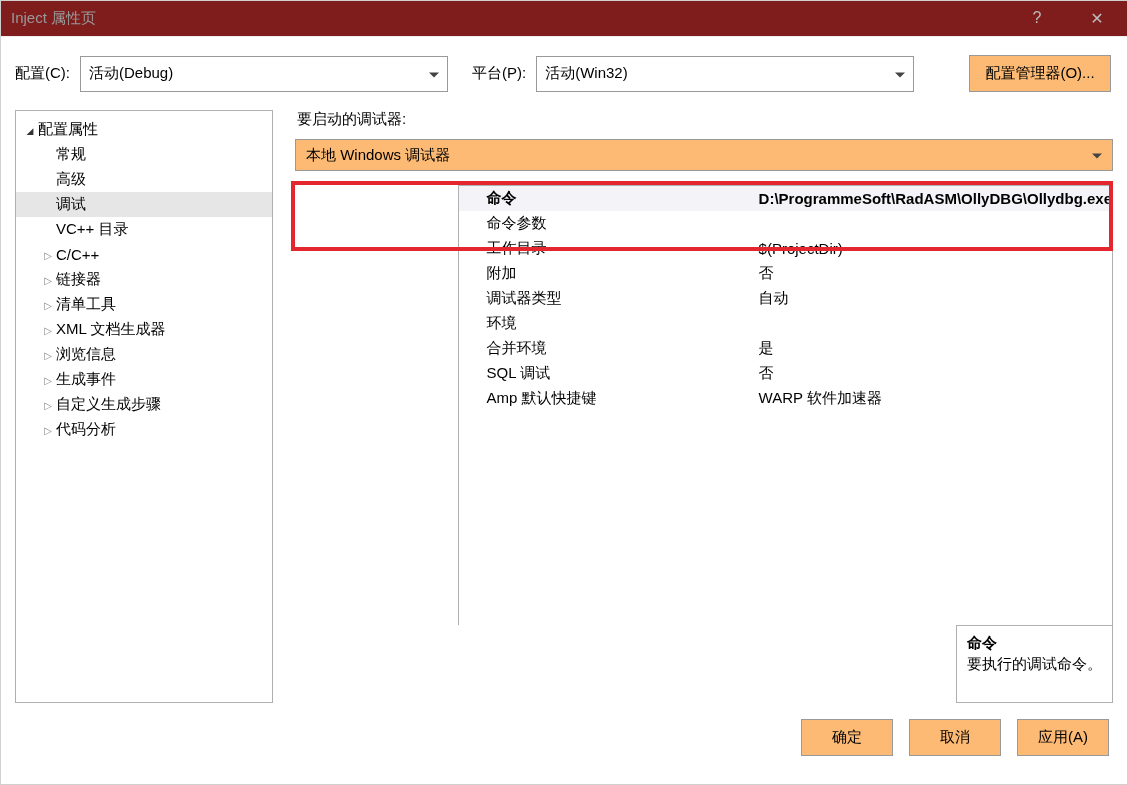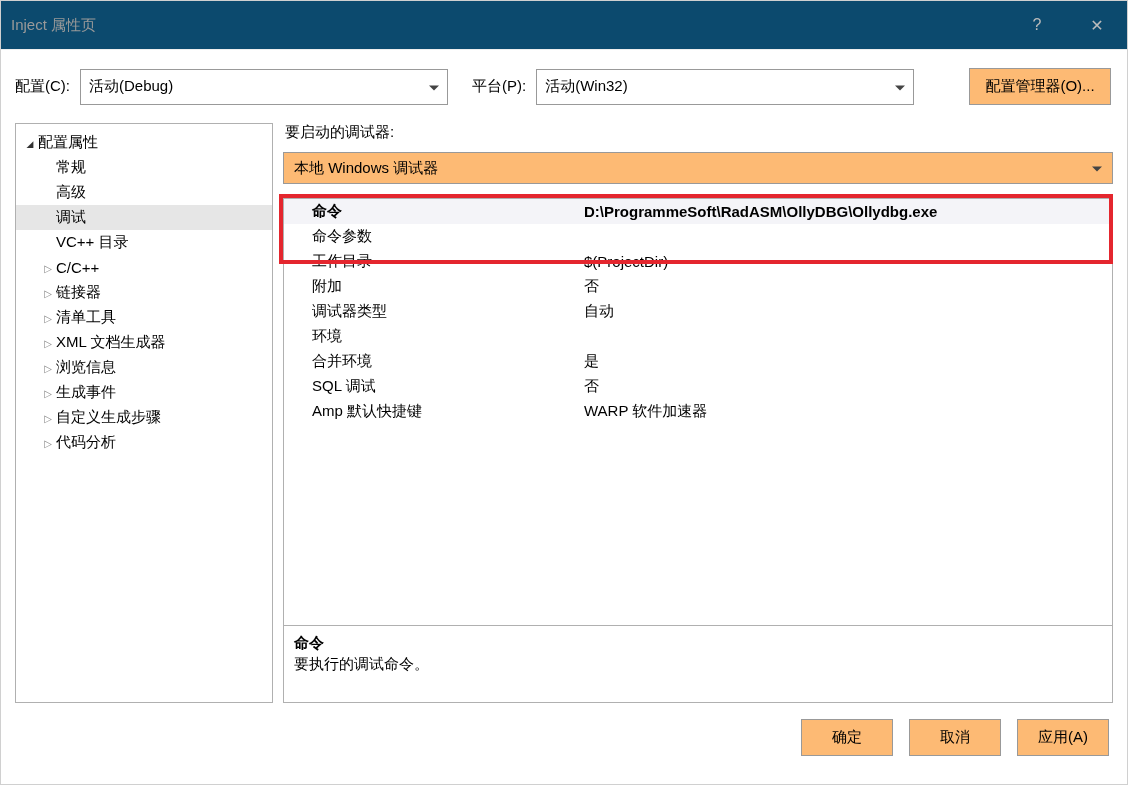--- a/index.html
+++ b/index.html
@@ -15,25 +15,25 @@
   }
   .window {
     width: 1128px;
     height: 785px;
     border: 1px solid #d0d0d0;
     display: flex;
     flex-direction: column;
     background: #fff;
   }
   .titlebar {
-    height: 49px;
+    height: 36px;
     display: flex;
     align-items: center;
     padding: 0 10px;
-    background: #0c4a6e;
+    background: #7f1d1d;
     border-bottom: 1px solid #eee;
   }
   .titlebar-title {
     color: #999;
     font-size: 15px;
     flex: 1;
   }
   .titlebar-btns {
     display: flex;
     gap: 20px;
@@ -88,21 +88,21 @@
     justify-content: center;
     font-size: 15px;
     cursor: default;
   }
   #btn-config-mgr { width: 142px; }
 
   .content {
     flex: 1;
     display: flex;
     padding: 0 14px 0 14px;
-    gap: 10px;
+    gap: 22px;
   }
 
   .tree {
     width: 258px;
     border: 1px solid #b0b0b0;
     background: #fff;
     padding: 6px 0;
     overflow: auto;
   }
   .tree-item {
@@ -157,20 +157,21 @@
     border-right: 5px solid transparent;
     border-top: 5px solid #444;
   }
 
   .grid-wrap {
     margin-top: 14px;
     position: relative;
     flex: 1;
     display: flex;
     flex-direction: column;
+    align-items: flex-end;
   }
   .highlight-box {
     position: absolute;
     border: 4px solid #e4262e;
     left: -4px;
     right: 0px;
     top: -4px;
     height: 70px;
     pointer-events: none;
     z-index: 2;

